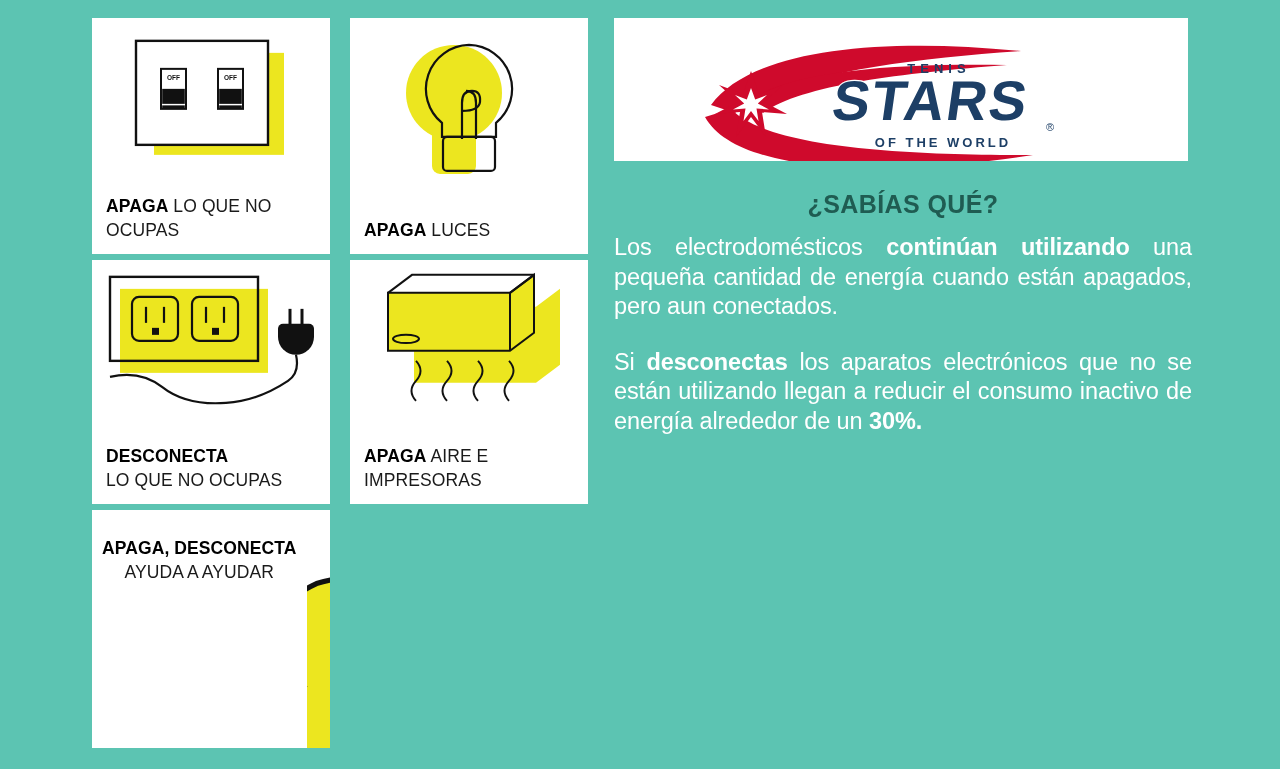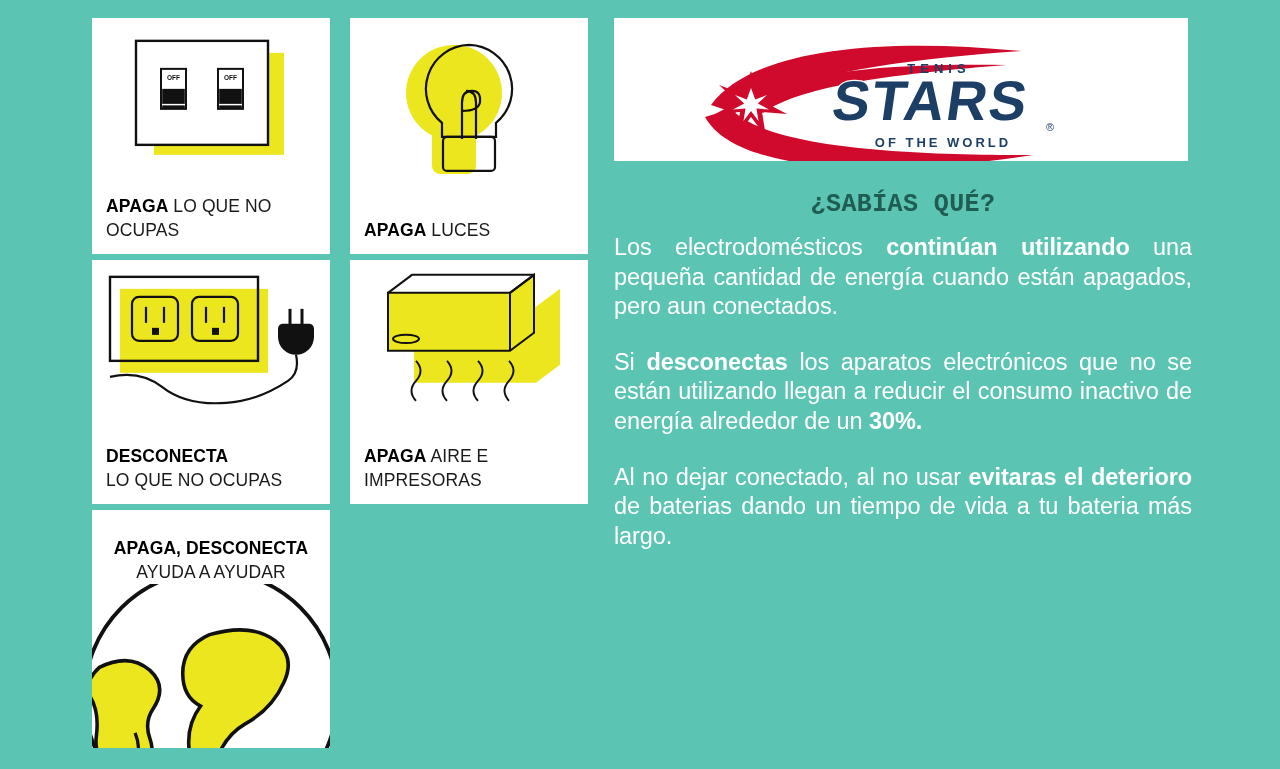--- a/index.html
+++ b/index.html
@@ -40,21 +40,21 @@
     font-size:17.5px;
     line-height:1.38;
     color:#1a1a1a;
     letter-spacing:.1px;
     font-weight:300;
   }
   .card-caption b { font-weight:700; color:#000; }
   .cap-center { text-align:center; }
 
   
-  #card-globe { flex-direction:column; }
+  #card-globe { flex-direction:row; }
   #card-globe .card-caption { order:-1; padding:26px 10px 0 10px; }
   #card-globe .card-art { order:1; }
 
   
   #logo-panel {
     position:absolute;
     left:614px; top:18px;
     width:574px; height:143px;
     background:#ffffff;
     display:flex; align-items:flex-end; justify-content:center;
@@ -66,21 +66,20 @@
     left:614px; top:190px;
     width:578px;
   }
   #did-you-know {
     text-align:center;
     font-size:25px;
     font-weight:700;
     color:#1f5c52;
     letter-spacing:.4px;
     margin-bottom:14px;
-    font-family:Liberation Mono, monospace;
   }
   .para {
     color:#ffffff;
     font-size:23.5px;
     line-height:1.26;
     font-weight:300;
     text-align:justify;
     text-align-last:left;
     margin-bottom:26px;
     letter-spacing:-.1px;
@@ -230,14 +229,13 @@
     <text x="355" y="88" font-family="'Liberation Sans',sans-serif" font-size="11" fill="#1d3f66">®</text>
 
     <text x="252" y="104" font-family="'Liberation Sans',sans-serif" font-size="13" font-weight="700" letter-spacing="3" text-anchor="middle" fill="#1d3f66">OF THE WORLD</text>
   </svg>
 </div>
 
 <div id="info-panel">
   <div id="did-you-know">¿SABÍAS QUÉ?</div>
   <p class="para"><span>Los electrodomésticos </span><b>continúan utilizando</b><span> una pequeña cantidad de energía cuando están apagados, pero aun conectados.</span></p>
   <p class="para"><span>Si </span><b>desconectas</b><span> los aparatos electrónicos que no se están utilizando llegan a reducir el consumo inactivo de energía alrededor de un </span><b>30%.</b></p>
-  <p class="para"><span>Al no dejar conectado, al no usar </span><b>evitaras el deterioro</b><span> de baterias dando un tiempo de vida a tu bateria más largo.</span></p>
 </div>
 
 </body></html>

